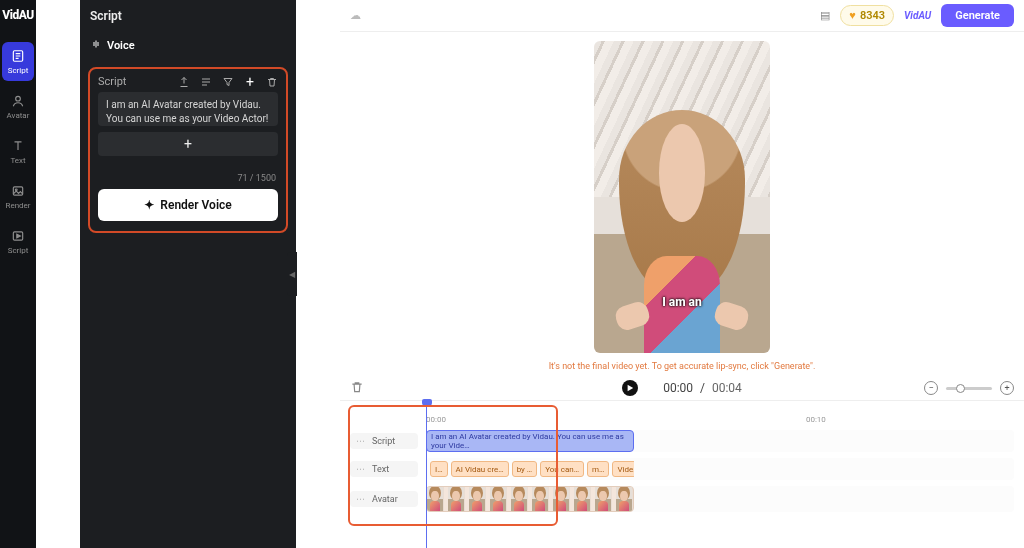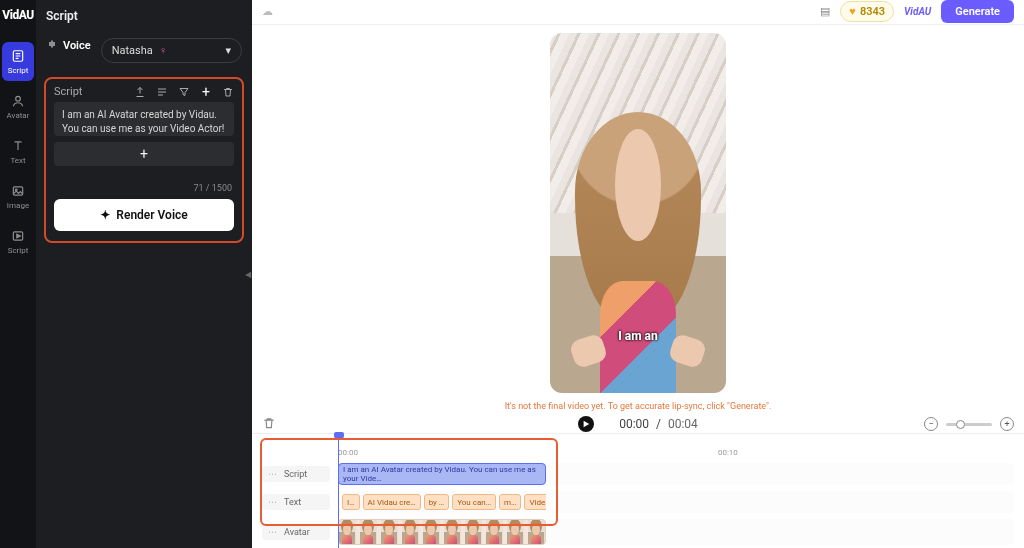--- a/index.html
+++ b/index.html
@@ -1,17 +1,17 @@
 <!DOCTYPE html>
 <html><head>
 <meta charset="utf-8">
 <style>
   * { box-sizing: border-box; margin: 0; padding: 0; }
   body { font-family: -apple-system, BlinkMacSystemFont, "Segoe UI", Roboto, Arial, sans-serif; width: 1024px; height: 548px; overflow: hidden; background: #fff; color: #111; }
-  .app { display: flex; width: 100%; height: 100%; }
+  .app { display: flex; width: 100%; height: 100%; gap: 44px; }
   
   .rail { width: 36px; background: #111316; display: flex; flex-direction: column; align-items: center; padding-top: 8px; }
   .logo { color: #fff; font-weight: 800; font-size: 12px; letter-spacing: -0.5px; margin-bottom: 20px; }
   .rail-item { width: 32px; display: flex; flex-direction: column; align-items: center; padding: 6px 0 6px; margin-bottom: 6px; color: #8e8e8e; cursor: pointer; border-radius: 6px; }
   .rail-item.active { background: #373adc; color: #fff; }
   .rail-item .ric { width: 16px; height: 16px; display: flex; align-items: center; justify-content: center; }
   .rail-item .rlab { font-size: 8px; margin-top: 2px; }
   
   .side { width: 216px; background: #1c1e21; color: #fff; display: flex; flex-direction: column; }
   .side-head { height: 32px; display: flex; align-items: center; padding: 0 10px; font-size: 12px; font-weight: 600; color: #eee; }
@@ -29,21 +29,21 @@
   .render-btn { margin: 0 8px 10px; background: #fff; color: #111; border-radius: 6px; height: 32px; display: flex; align-items: center; justify-content: center; gap: 6px; font-size: 12px; font-weight: 600; cursor: pointer; }
   
   .main { flex: 1; display: flex; flex-direction: column; background: #fff; }
   .topbar { height: 32px; display: flex; align-items: center; justify-content: space-between; padding: 0 10px; border-bottom: 1px solid #eee; font-size: 11px; color: #666; }
   .tb-left { display: flex; align-items: center; gap: 8px; }
   .tb-right { display: flex; align-items: center; gap: 10px; }
   .credits { display: flex; align-items: center; gap: 4px; border: 1px solid #f0e0a0; background: #fffbea; border-radius: 12px; padding: 3px 8px; color: #b08800; font-size: 11px; font-weight: 600; }
   .watermark { color: #6a5cff; font-size: 10px; font-style: italic; font-weight: 700; cursor: pointer; }
   .gen-btn { background: #6a5cff; color: #fff; border-radius: 6px; padding: 5px 14px; font-size: 11px; font-weight: 600; cursor: pointer; }
   .preview-wrap { flex: 1; display: flex; flex-direction: column; align-items: center; justify-content: center; padding: 8px 0 4px; position: relative; background: #fff; }
-  .preview { width: 176px; height: 360px; border-radius: 12px; position: relative; overflow: hidden; }
+  .preview { width: 176px; height: 312px; border-radius: 6px; position: relative; overflow: hidden; }
   .preview-bg { position: absolute; inset: 0; }
   .marble { position: absolute; left:0; right:0; top:0; height: 50%; background: repeating-linear-gradient(115deg,#eae5e0 0 7px,#d6cfc8 7px 10px,#f2ede8 10px 18px); }
   .counter { position: absolute; left:0; right:0; top: 50%; height: 12%; background: #e6e0da; }
   .cabinets { position: absolute; left:0; right:0; bottom:0; height: 38%; background: #b9a78f; }
   .person { position: absolute; left: 14%; right: 14%; bottom: 0; top: 22%; }
   .hair { position: absolute; left: 0%; right: 0%; top: 0; bottom: 25%; background: radial-gradient(circle at 50% 12%, #c9a27a 34%, transparent 35%), linear-gradient(#b68a5d,#a87a4a); border-radius: 50% 50% 40% 40% / 38% 38% 60% 60%; }
   .face { position: absolute; left: 32%; right: 32%; top: 6%; height: 40%; background: #ecc8ae; border-radius: 50%; }
   .body { position: absolute; left: 20%; right: 20%; bottom: 0; height: 40%; background: linear-gradient(135deg,#efa06a 0 30%,#d04c7a 30% 60%,#6aa4d2 60% 100%); border-radius: 30% 30% 0 0; }
   .arm { position: absolute; bottom: 10%; width: 26%; height: 10%; background: #ecc8ae; border-radius: 10px; }
   .arm.l { left: -2%; transform: rotate(-18deg); }
@@ -119,21 +119,21 @@
       <span class="rlab">Text</span>
     </div>
     <div class="rail-item">
       <span class="ric">
           <svg class="icon-svg" viewBox="0 0 24 24" fill="none" stroke="currentColor" stroke-width="2">
             <rect x="4" y="5" width="16" height="14" rx="2"></rect>
             <circle cx="9" cy="10" r="1.5"></circle>
             <path d="M4 17l5-5 4 4 3-3 4 4"></path>
           </svg>
         </span>
-      <span class="rlab">Image</span>
+      <span class="rlab">Render</span>
     </div>
     <div class="rail-item">
       <span class="ric">
           <svg class="icon-svg" viewBox="0 0 24 24" fill="none" stroke="currentColor" stroke-width="2">
             <rect x="4" y="5" width="16" height="14" rx="2"></rect>
             <path d="M10 9l6 3-6 3z" fill="currentColor"></path>
           </svg>
         </span>
       <span class="rlab">Script</span>
     </div>
@@ -141,27 +141,20 @@
 
   <div class="side" style="position:relative;">
     <div class="side-head">Script</div>
     <div class="voice-row">
       <span class="vlab">
         <span><svg width="12" height="12" viewBox="0 0 24 24" fill="none" stroke="#fff" stroke-width="2">
               <path d="M4 12v0M8 8v8M12 5v14M16 8v8M20 12v0"></path>
             </svg></span>
         <span>Voice</span>
       </span>
-      <div class="voice-select">
-        <span class="vs-name">
-          <span>Natasha</span>
-          <span style="color:#d76aa0;">♀</span>
-        </span>
-        <span>▾</span>
-      </div>
     </div>
 
     <div class="script-box">
       <div class="script-header">
         <span>Script</span>
         <span class="script-tools">
           <span class="sticon">
               <svg width="12" height="12" viewBox="0 0 24 24" fill="none" stroke="#aaa" stroke-width="2">
                 <path d="M12 3v12M7 8l5-5 5 5M5 21h14"></path>
               </svg>

